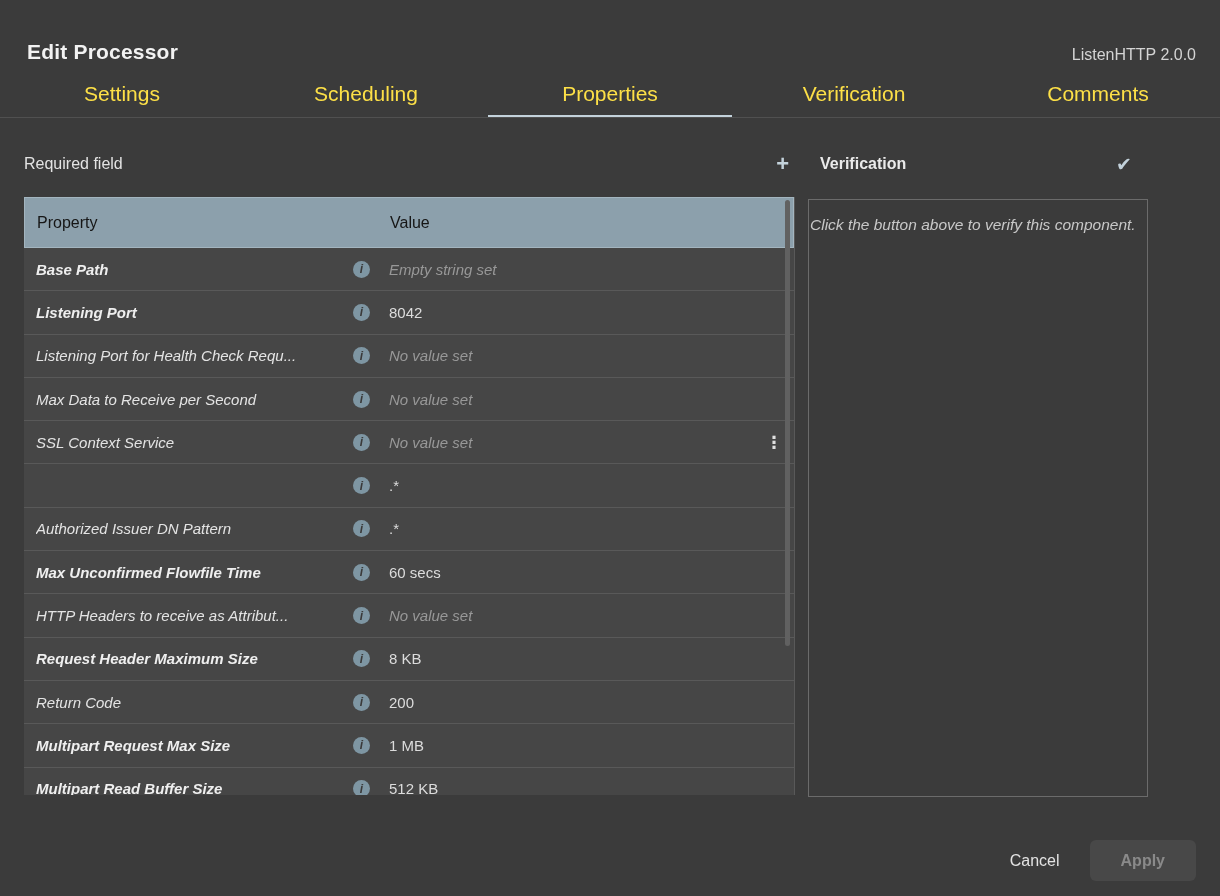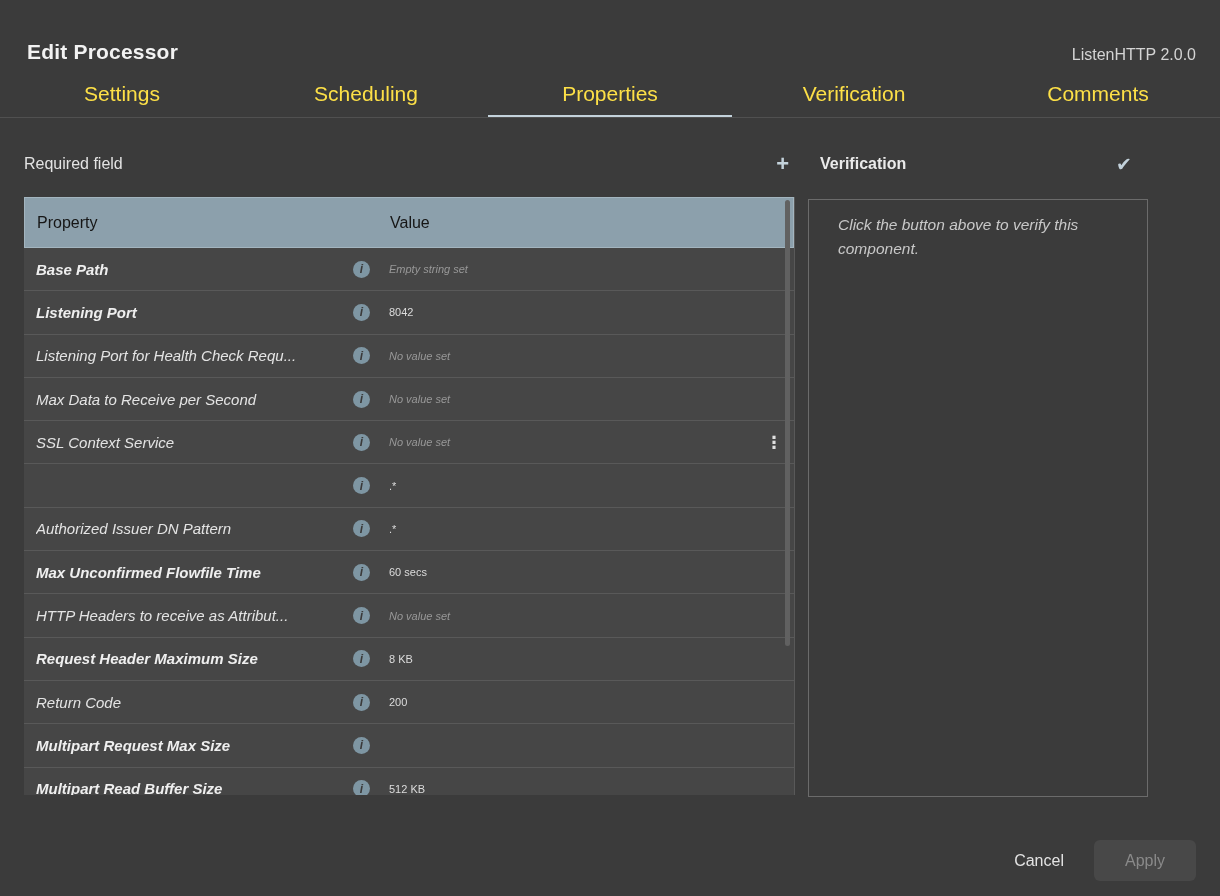--- a/index.html
+++ b/index.html
@@ -93,54 +93,54 @@
   }
   .pname.req{font-weight:700;color:#EFEFEF;}
   .info{
     grid-column:3;
     width:17px;height:17px;border-radius:50%;
     background:var(--info-icon-bg);color:var(--info-icon-fg);
     font-size:12px;font-weight:700;font-style:italic;
     display:flex;align-items:center;justify-content:center;
     cursor:default;
   }
-  .pval{grid-column:5;font-size:11px;color:#DCDCDC;white-space:nowrap;overflow:hidden;}
+  .pval{grid-column:5;font-size:15px;color:#DCDCDC;white-space:nowrap;overflow:hidden;}
   .pval.placeholder{font-style:italic;color:var(--placeholder-text);}
   .kebab{
     grid-column:6;justify-self:center;
     background:none;border:none;cursor:pointer;
     color:#E0E0E0;font-size:17px;font-weight:700;line-height:1;
     font-family:"DejaVu Sans",sans-serif;
   }
   .scroll-thumb{
     position:absolute;right:4px;top:3px;width:5px;height:446px;
     background:var(--scroll-thumb);border-radius:3px;cursor:grab;
   }
   
   .vpanel{
     margin-top:19px;height:598px;
     border:1px solid var(--panel-border);
-    padding:13px 29px;
+    padding:13px 1px;
   }
   .vpanel-text{
     font-size:15.5px;font-style:italic;color:#C8C8C8;line-height:1.55;
   }
   
   .footer{
     position:absolute;right:24px;bottom:15px;
     display:flex;align-items:center;gap:12px;
   }
   .btn{
     font-family:inherit;font-size:16px;cursor:pointer;border:none;
     height:41px;border-radius:6px;
   }
   .btn.text{background:none;color:#E3E3E3;padding:0 18px;}
   .btn.disabled{
     background:var(--apply-bg);color:var(--apply-text);
-    padding:0 31px;cursor:default;
+    padding:0 31px;cursor:default;font-weight:bold;
   }
 </style>
 </head>
 <body>
 
 <div class="dialog">
 
   <div class="dlg-header">
     <div class="dlg-title">Edit Processor</div>
     <div class="dlg-subtitle">ListenHTTP 2.0.0</div>
@@ -216,20 +216,21 @@
             <span class="pval">8 KB</span>
           </div>
           <div class="prow">
             <span class="pname">Return Code</span>
             <span class="info">i</span>
             <span class="pval">200</span>
           </div>
           <div class="prow">
             <span class="pname req">Multipart Request Max Size</span>
             <span class="info">i</span>
+            <span class="pval">1 MB</span>
           </div>
           <div class="prow">
             <span class="pname req">Multipart Read Buffer Size</span>
             <span class="info">i</span>
             <span class="pval">512 KB</span>
           </div>
         </div>
       <div class="scroll-thumb"></div>
     </div>
   </div>

